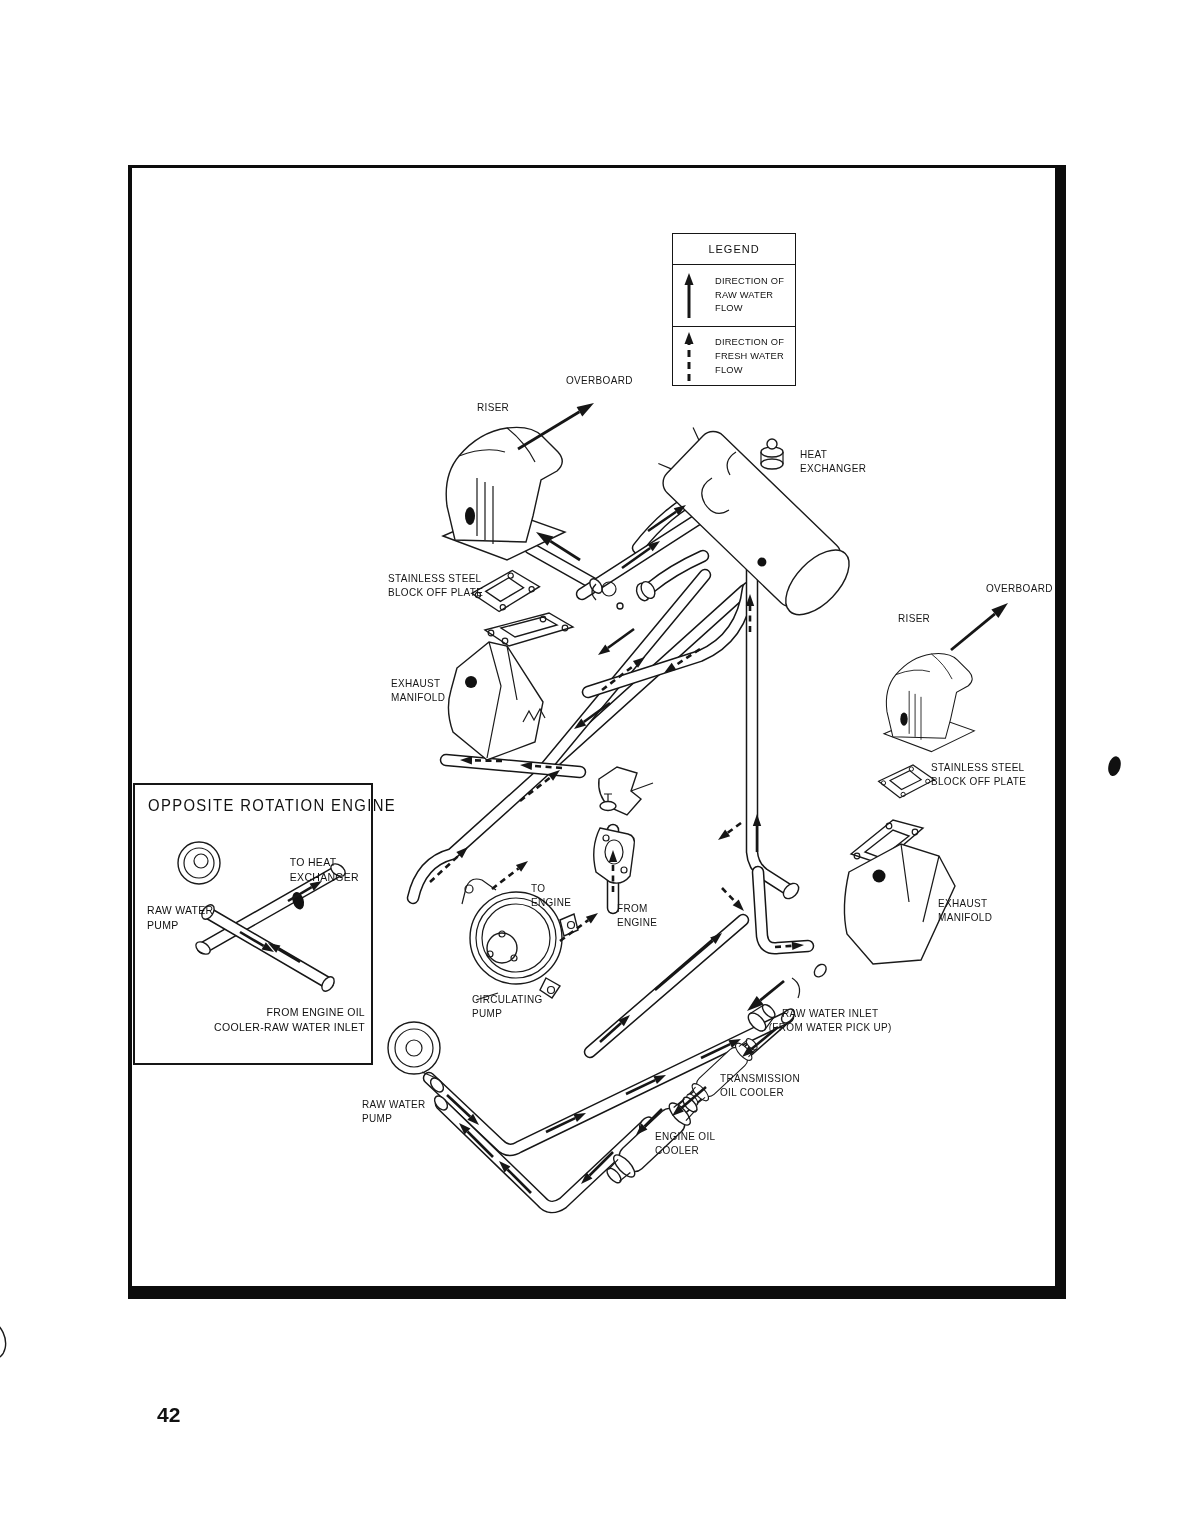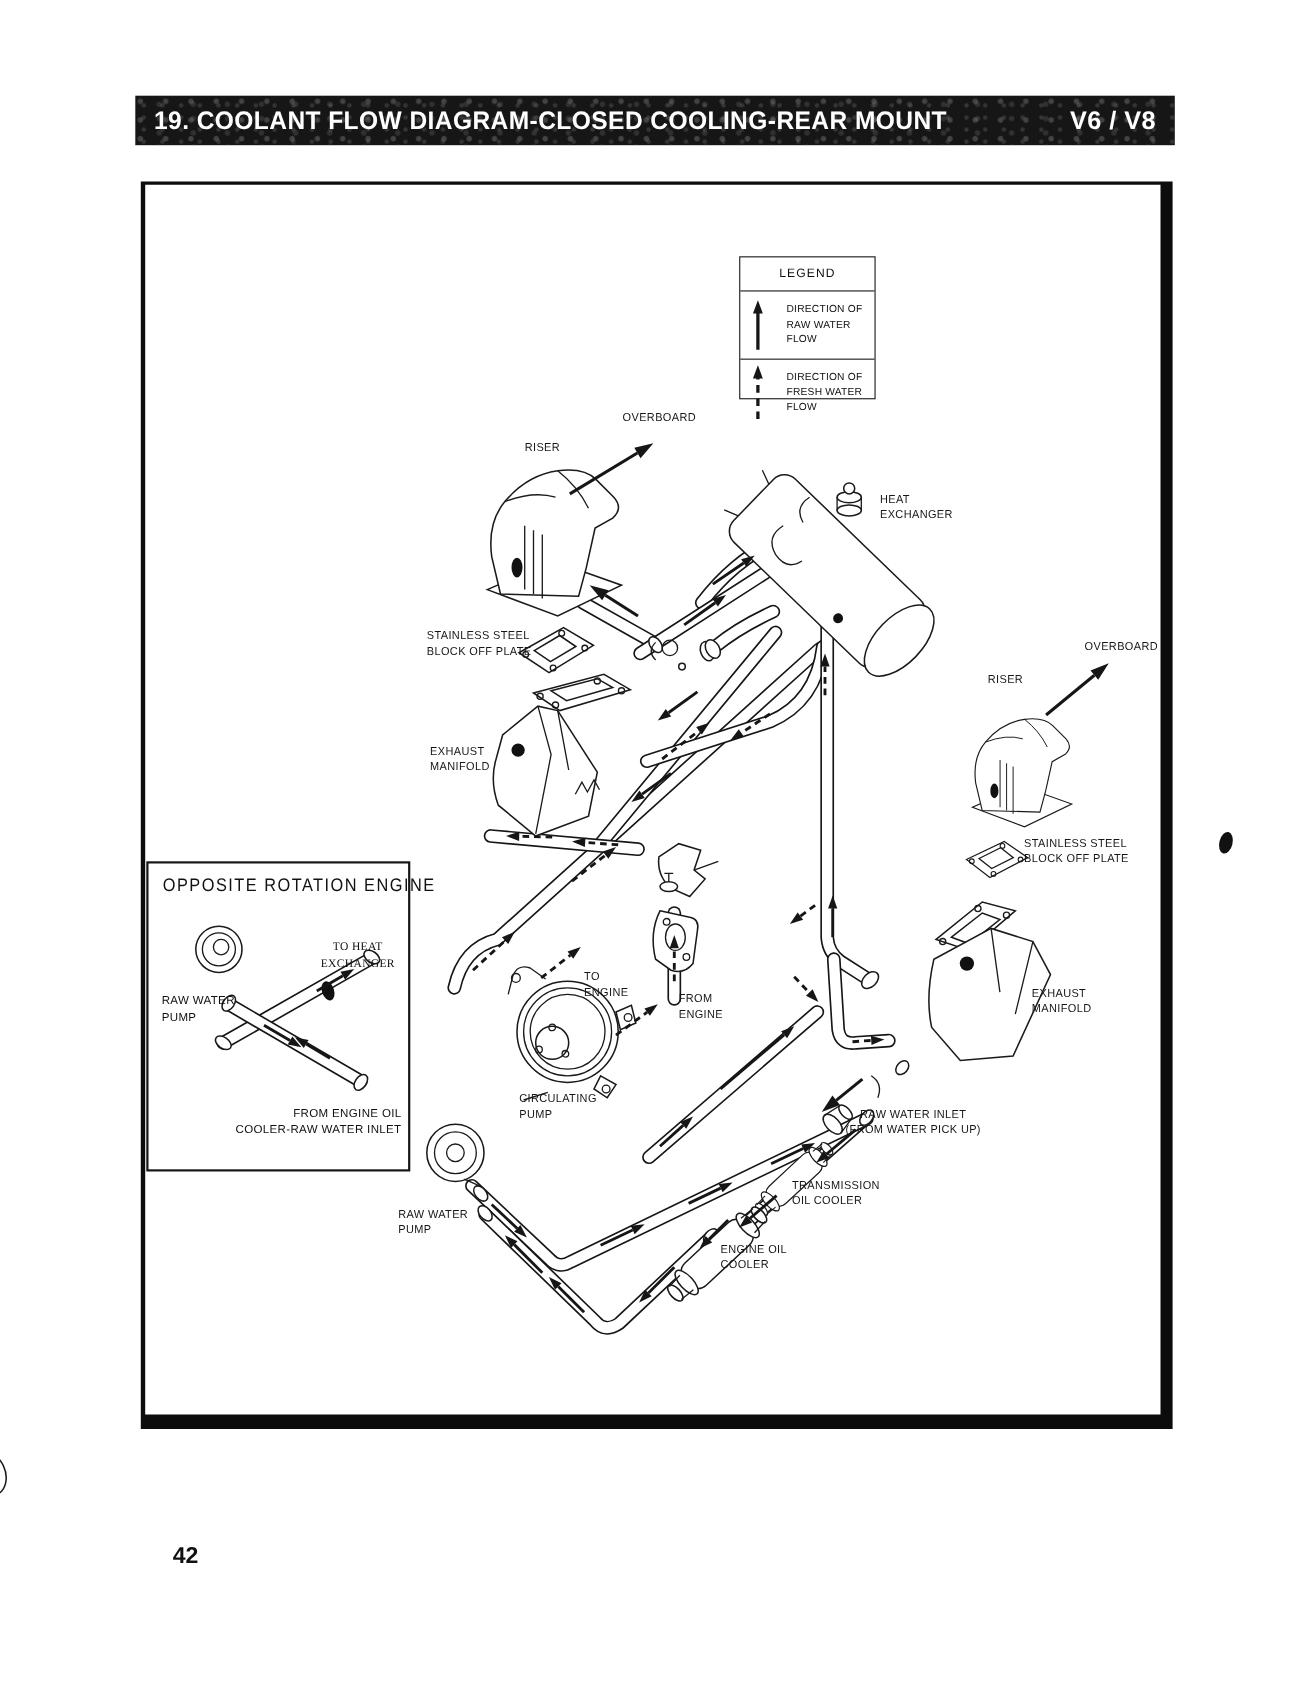--- a/index.html
+++ b/index.html
@@ -24,21 +24,21 @@
   svg.art{position:absolute;left:0;top:0;z-index:1;}
   .pA{stroke:#161616;stroke-width:12.5;fill:none;stroke-linecap:round;}
   .pB{stroke:#ffffff;stroke-width:9.5;fill:none;stroke-linecap:round;}
   .w{fill:#fff;stroke:#1a1a1a;stroke-width:1.4;}
   .s{fill:none;stroke:#1a1a1a;stroke-width:1.2;}
   
   .lbl{position:absolute;z-index:3;font-size:10.5px;line-height:1.35;letter-spacing:.35px;
        color:#161616;white-space:pre-line;transform:scaleX(.95);transform-origin:0 0;}
   .lbl.c{text-align:center;}
   
-  .legend{position:absolute;left:672px;top:233px;width:124px;height:130px;z-index:3;
+  .legend{position:absolute;left:672px;top:233px;width:124px;height:153px;z-index:3;
           box-sizing:border-box;border:1.6px solid #161616;background:#fff;}
   .legend .lt{height:31px;box-sizing:border-box;border-bottom:1.6px solid #161616;
               display:flex;align-items:center;justify-content:center;
               font-size:11px;letter-spacing:1px;}
   .legend .row{height:61px;box-sizing:border-box;display:flex;align-items:center;gap:18px;
                padding:0 4px 0 8px;font-size:9.3px;line-height:1.5;letter-spacing:.2px;
                white-space:pre-line;}
   .legend .row+.row{border-top:1.6px solid #161616;}
   .legend svg{flex:0 0 auto;}
   
@@ -48,24 +48,20 @@
              white-space:nowrap;transform:scaleX(.9);transform-origin:0 0;}
   .inset .ilbl{position:absolute;font-size:10.5px;line-height:1.4;letter-spacing:.3px;
                white-space:pre-line;}
   .pageno{position:absolute;left:128px;top:1403px;font-size:21px;font-weight:bold;color:#111;margin-left:29px;}
 </style>
 </head>
 <body>
 
 <div class="page">
 
-  <div class="hdr">
-    <span class="ttl">19.  COOLANT FLOW DIAGRAM-CLOSED COOLING-REAR MOUNT</span>
-    <span class="bdg">V6 / V8</span>
-  </div>
 
   <div class="frame"></div>
 
   <svg class="art" width="1182" height="1530" viewBox="0 0 1182 1530">
     <defs>
       <g id="riser-shape">
         <path class="w" d="M0,116 L64,140 L122,112 L60,90 Z"></path>
         <path class="w" d="M12,120 L4,86 Q0,55 16,36 Q36,12 64,8 Q88,5 99,16 L115,32 Q124,42 114,51 L98,60 L90,96 L83,122 Z"></path>
         <path class="s" d="M64,8 Q82,22 92,42"></path>
         <path class="s" d="M16,36 Q42,26 62,32"></path>
@@ -364,21 +360,21 @@
         <line x1="8" y1="51" x2="8" y2="10" stroke="#161616" stroke-width="3" stroke-dasharray="7 5"></line>
         <polygon points="8,2 3.5,14 12.5,14" fill="#161616"></polygon>
       </svg>
       <span>DIRECTION OF
 FRESH WATER FLOW</span>
     </div>
   </div>
 
   <div class="inset">
     <div class="it">OPPOSITE ROTATION ENGINE</div>
-    <div class="ilbl" style="right:12px;top:70px;text-align:center;font-family:Liberation Serif, serif;">TO HEAT
+    <div class="ilbl" style="right:12px;top:70px;text-align:left;">TO HEAT
 EXCHANGER</div>
     <div class="ilbl" style="left:12px;top:118px;">RAW WATER
 PUMP</div>
     <div class="ilbl" style="right:6px;top:180px;text-align:right;margin-top:40px;">FROM ENGINE OIL
 COOLER-RAW WATER INLET</div>
   </div>
 
   <div class="lbl" style="left:566px;top:373px;">OVERBOARD</div>
   <div class="lbl" style="left:477px;top:400px;">RISER</div>
   <div class="lbl" style="left:800px;top:447px;">HEAT

